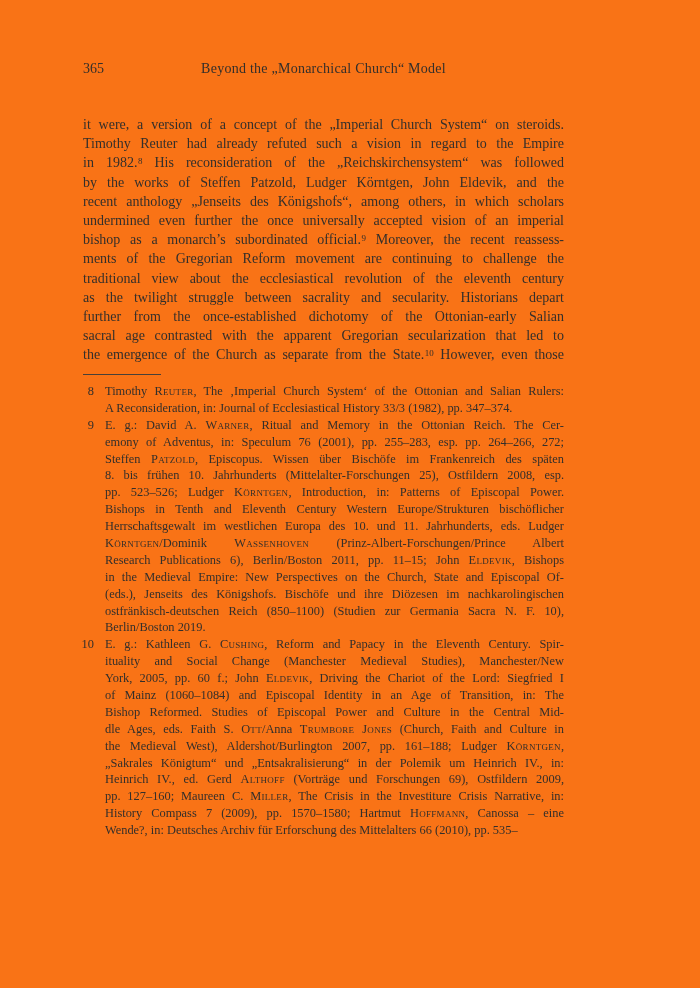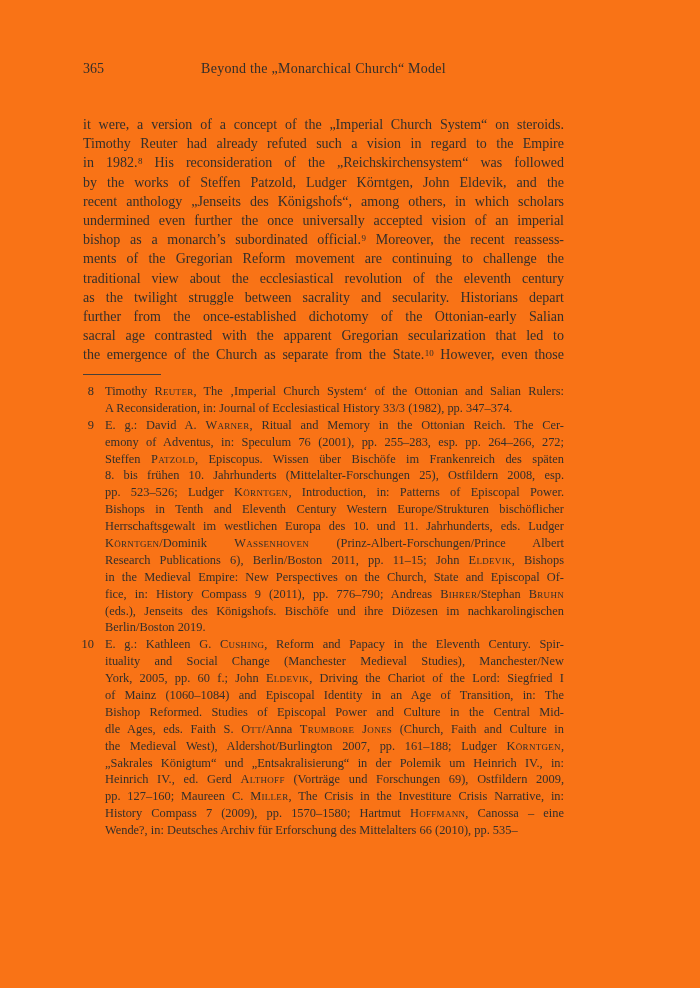--- a/index.html
+++ b/index.html
@@ -130,22 +130,22 @@
           <div class="line"><span>E. g.: David A. </span><span class="sc">Warner</span><span>, Ritual and Memory in the Ottonian </span><span class="i">Reich</span><span>. The Cer-</span></div>
           <div class="line"><span>emony of </span><span class="i">Adventus</span><span>, in: Speculum 76 (2001), pp. 255–283, esp. pp. 264–266, 272;</span></div>
           <div class="line"><span>Steffen </span><span class="sc">Patzold</span><span>, Episcopus. Wissen über Bischöfe im Frankenreich des späten</span></div>
           <div class="line"><span>8. bis frühen 10. Jahrhunderts (Mittelalter-Forschungen 25), Ostfildern 2008, esp.</span></div>
           <div class="line"><span>pp. 523–526; Ludger </span><span class="sc">Körntgen</span><span>, Introduction, in: Patterns of Episcopal Power.</span></div>
           <div class="line"><span>Bishops in Tenth and Eleventh Century Western Europe/Strukturen bischöflicher</span></div>
           <div class="line"><span>Herrschaftsgewalt im westlichen Europa des 10. und 11. Jahrhunderts, eds. Ludger</span></div>
           <div class="line"><span class="sc">Körntgen</span><span>/Dominik </span><span class="sc">Wassenhoven</span><span> (Prinz-Albert-Forschungen/Prince Albert</span></div>
           <div class="line"><span>Research Publications 6), Berlin/Boston 2011, pp. 11–15; John </span><span class="sc">Eldevik</span><span>, Bishops</span></div>
           <div class="line"><span>in the Medieval Empire: New Perspectives on the Church, State and Episcopal Of-</span></div>
-          <div class="line"><span>fice, in: History Compass 9 (2011), pp. 776–790; Andreas </span><span class="sc">Bihrer</span><span>/Stephan </span><span class="sc">Bruhn</span></div>
           <div class="line"><span>(eds.), Jenseits des Königshofs. Bischöfe und ihre Diözesen im nachkarolingischen</span></div>
+          <div class="line"><span>ostfränkisch-deutschen Reich (850–1100) (Studien zur Germania Sacra N. F. 10),</span></div>
           <div class="line last"><span>Berlin/Boston 2019.</span></div>
         </div>
       </div>
       <div class="footnote">
         <div class="fn-num">10</div>
         <div class="fn-body">
           <div class="line"><span>E. g.: Kathleen G. </span><span class="sc">Cushing</span><span>, Reform and Papacy in the Eleventh Century. Spir-</span></div>
           <div class="line"><span>ituality and Social Change (Manchester Medieval Studies), Manchester/New</span></div>
           <div class="line"><span>York, 2005, pp. 60 f.; John </span><span class="sc">Eldevik</span><span>, Driving the Chariot of the Lord: Siegfried I</span></div>
           <div class="line"><span>of Mainz (1060–1084) and Episcopal Identity in an Age of Transition, in: The</span></div>

